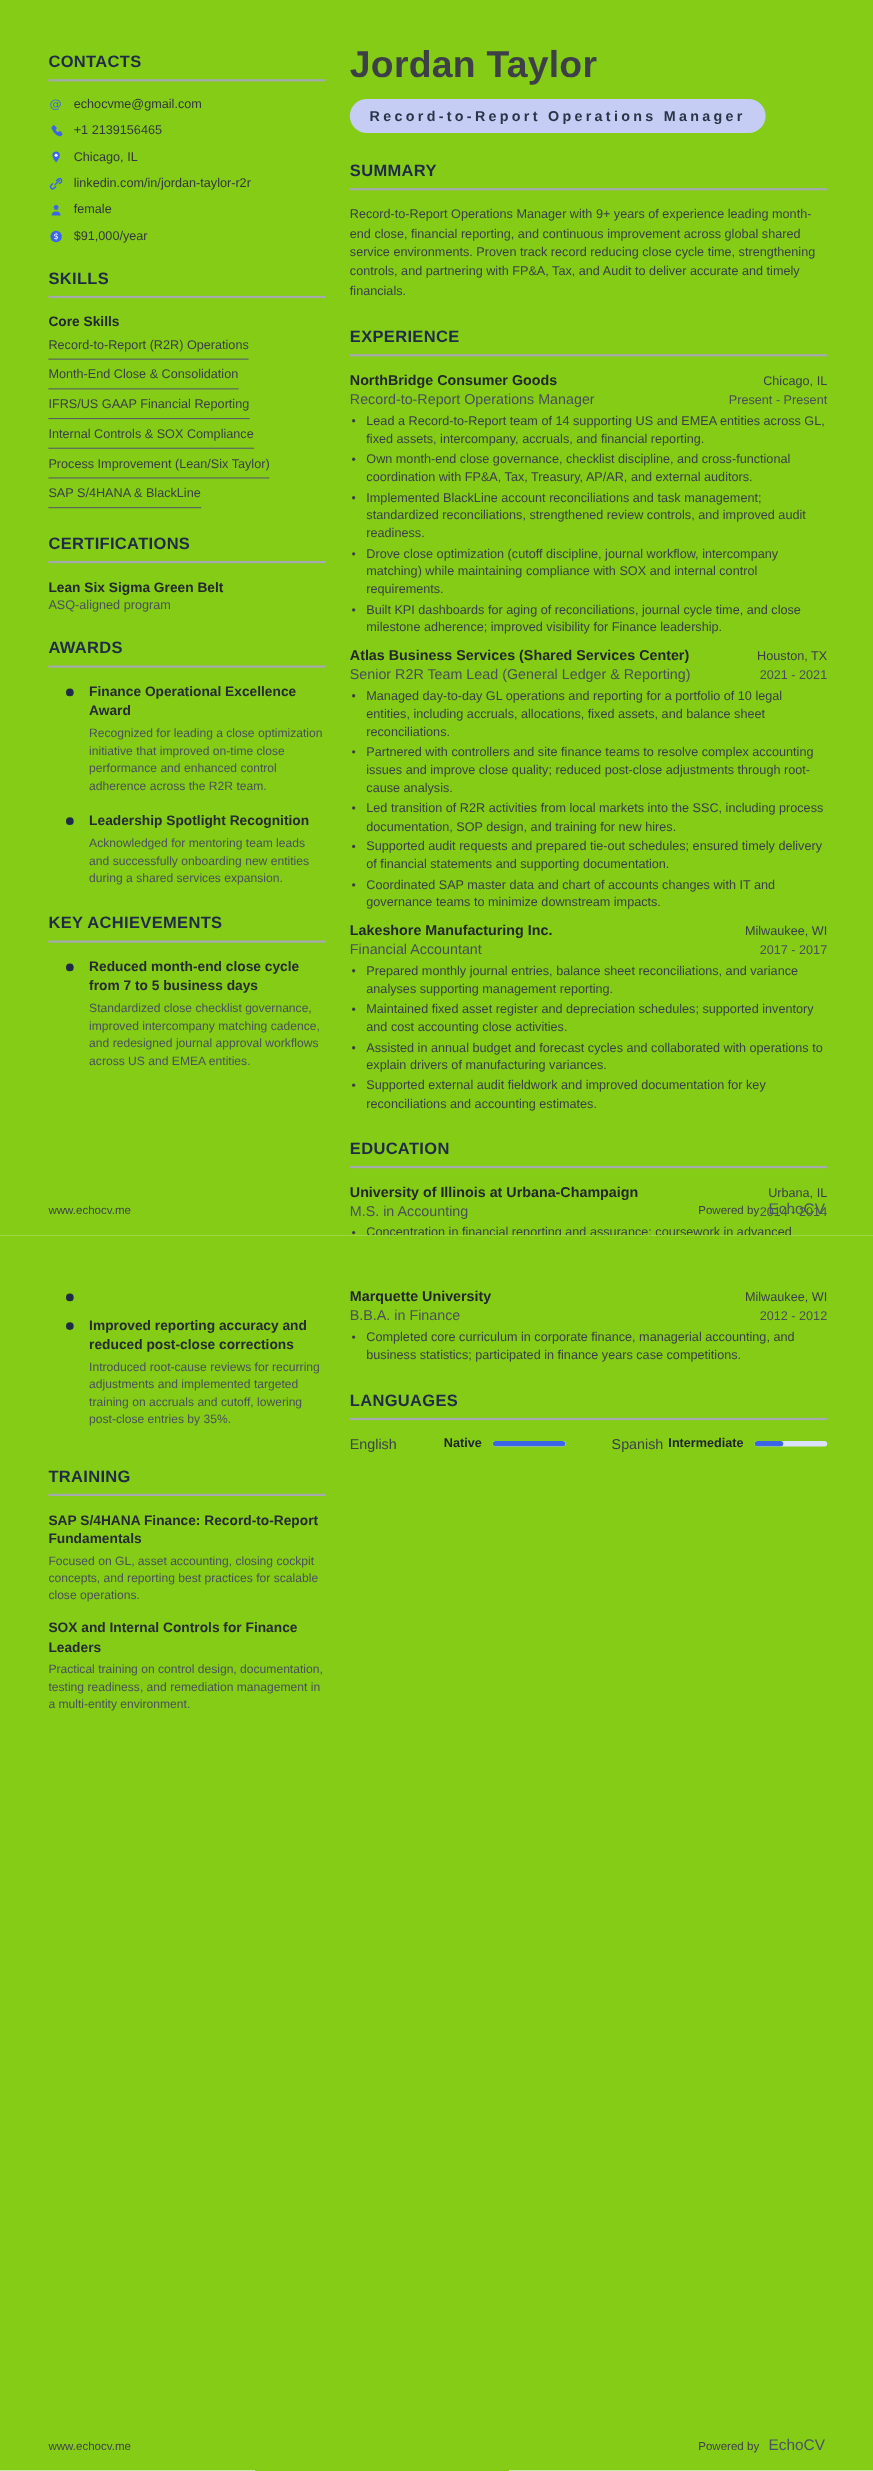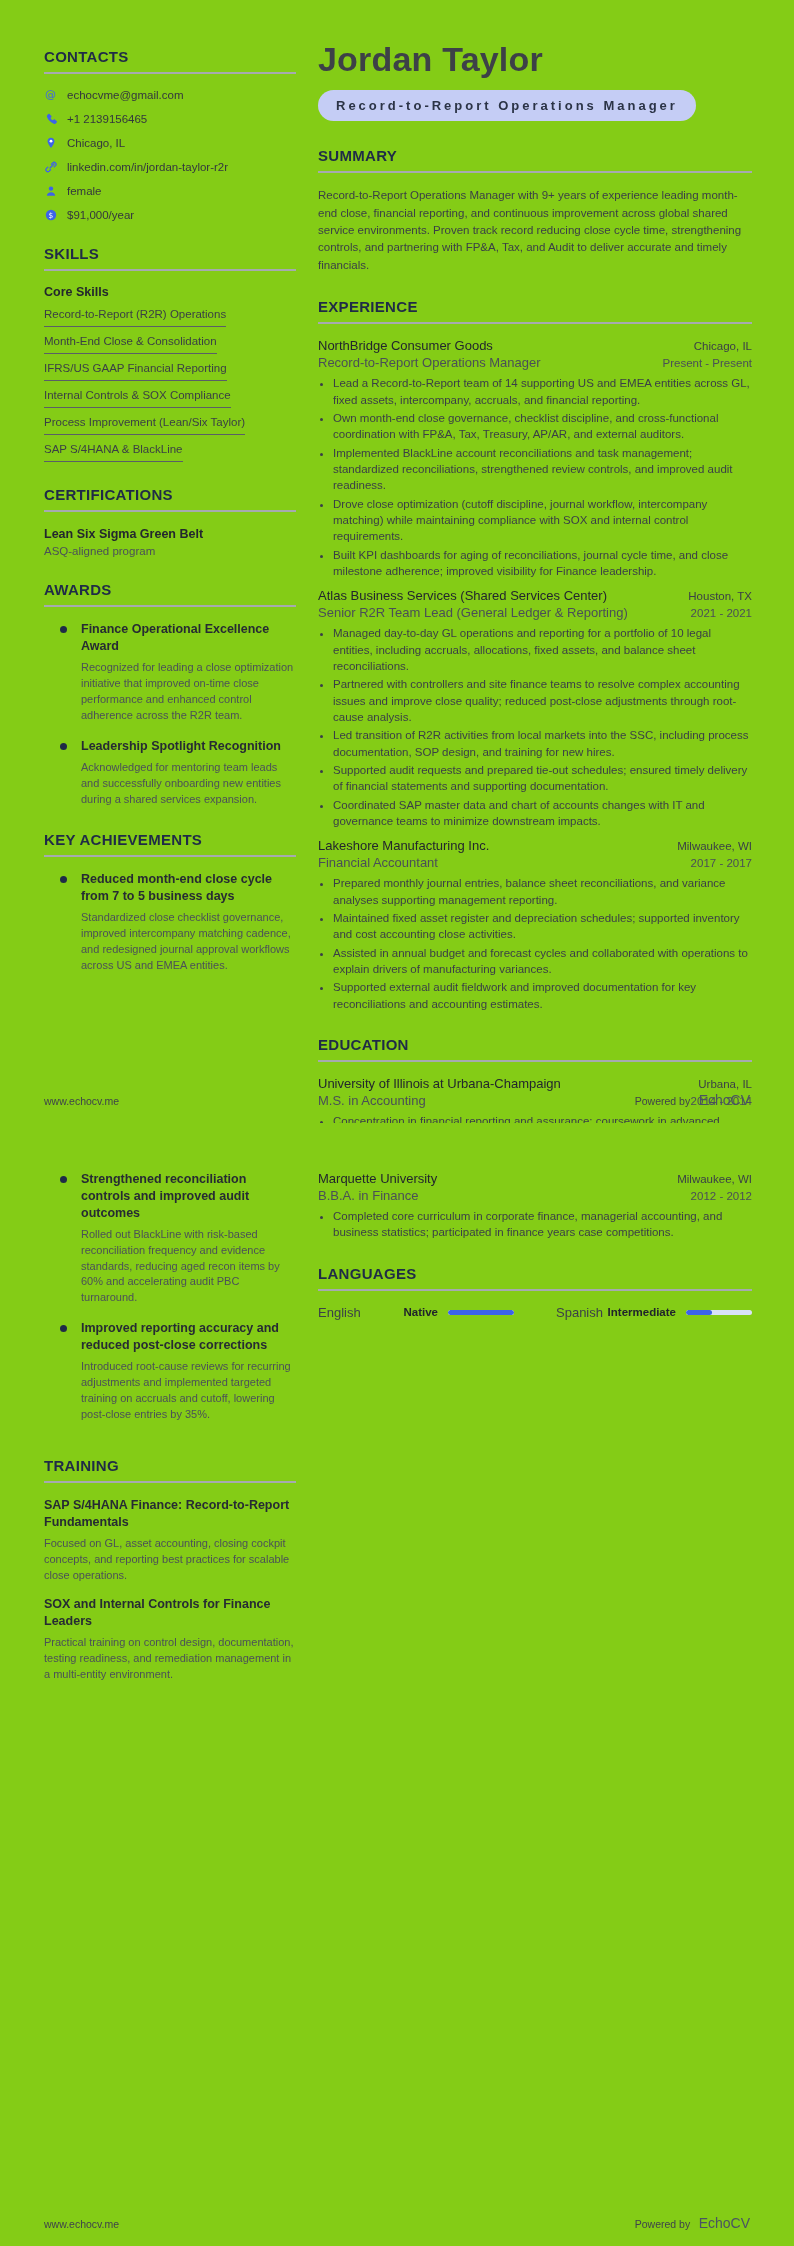--- a/index.html
+++ b/index.html
@@ -58,21 +58,21 @@
   .train{margin-bottom:12px;}
   .train-title{font-size:12.5px;font-weight:700;color:#262b33;line-height:1.4;}
   .train-desc{font-size:11px;color:var(--muted);line-height:1.45;margin-top:4px;}
 
   
   .summary-text{margin:0 0 4px;font-size:11.5px;line-height:1.52;color:var(--body);}
 
   
   .job{margin-bottom:9px;}
   .jrow{display:flex;justify-content:space-between;align-items:baseline;}
-  .jcompany{font-size:13px;font-weight:400;color:#22262d;text-align:right;}
+  .jcompany{font-size:13px;font-weight:700;color:#22262d;text-align:right;}
   .jloc{font-size:11.5px;color:#3a3f47;white-space:nowrap;margin-left:12px;}
   .jrole{font-size:13px;color:#4a4f57;margin-top:2px;}
   .jdates{font-size:11.5px;color:#4a4f57;white-space:nowrap;margin-left:12px;}
   ul.jb{margin:5px 0 0;padding-left:15px;}
   ul.jb li{font-size:11.5px;line-height:1.42;color:var(--body);margin-bottom:2px;}
 
   
   .langs{display:flex;margin-top:4px;}
   .lang{flex:1;display:flex;align-items:center;}
   .lang + .lang{margin-left:42px;}
@@ -306,24 +306,20 @@
     </span>
   </footer>
 </div>
 
 <div class="page">
   <aside class="sidebar">
     <section class="sec-block">
       <div id="ach-list-p2">
           <div class="titem">
             <span class="dot"></span>
-            <div class="titem-body">
-              <div class="titem-title">Strengthened reconciliation controls and improved audit outcomes</div>
-              <div class="titem-desc">Rolled out BlackLine with risk-based reconciliation frequency and evidence standards, reducing aged recon items by 60% and accelerating audit PBC turnaround.</div>
-            </div>
           </div>
           <div class="titem">
             <span class="dot"></span>
             <div class="titem-body">
               <div class="titem-title">Improved reporting accuracy and reduced post-close corrections</div>
               <div class="titem-desc">Introduced root-cause reviews for recurring adjustments and implemented targeted training on accruals and cutoff, lowering post-close entries by 35%.</div>
             </div>
           </div>
         </div>
     </section>

